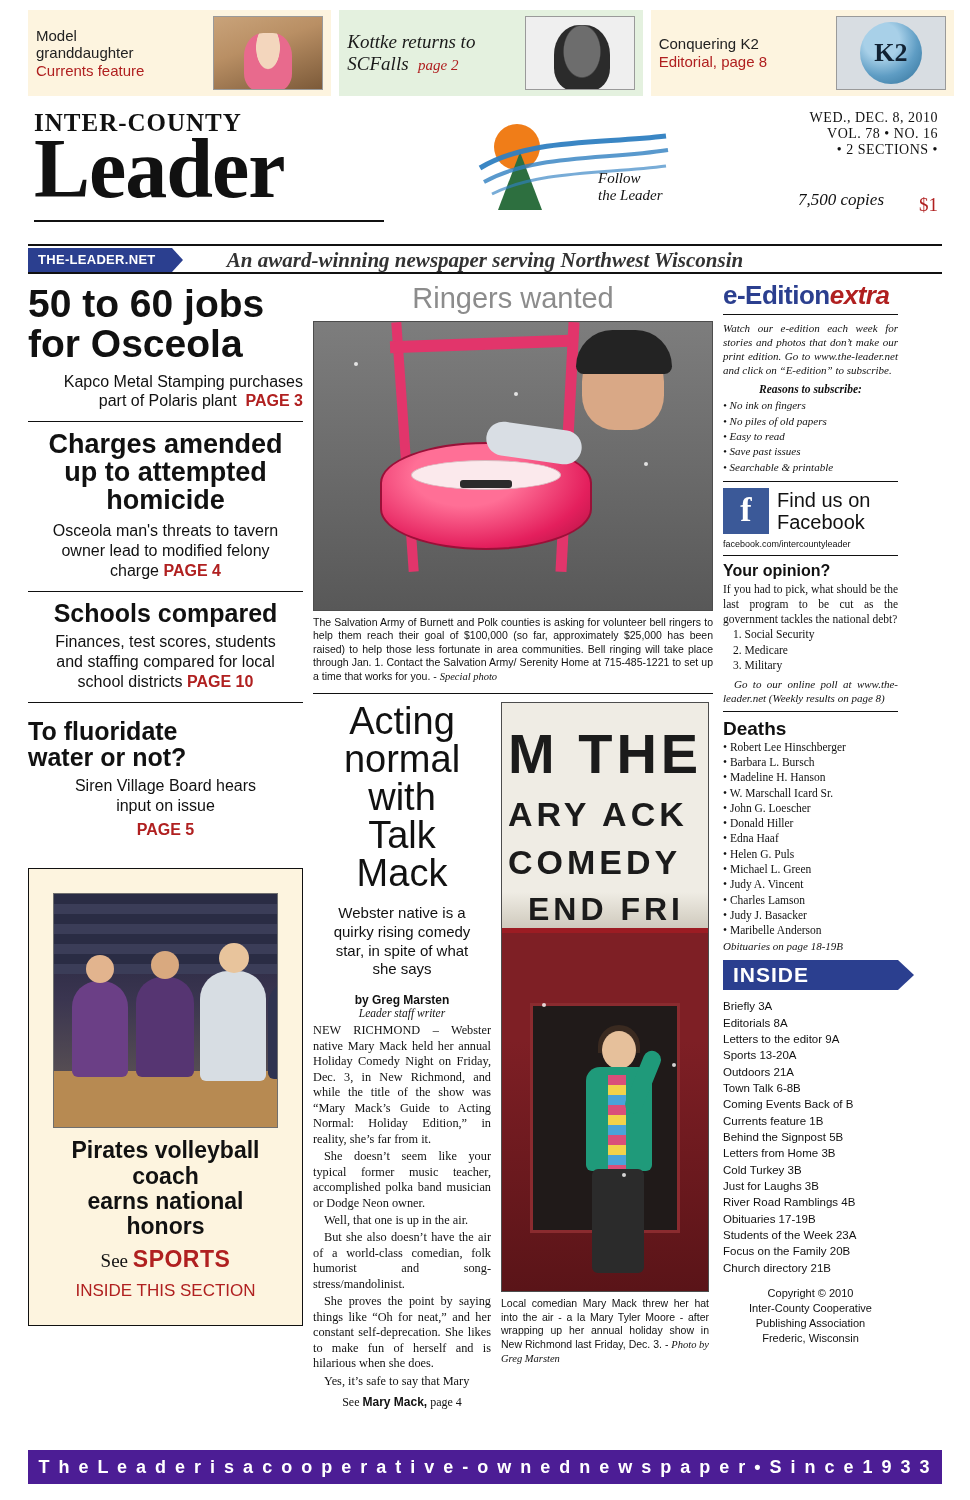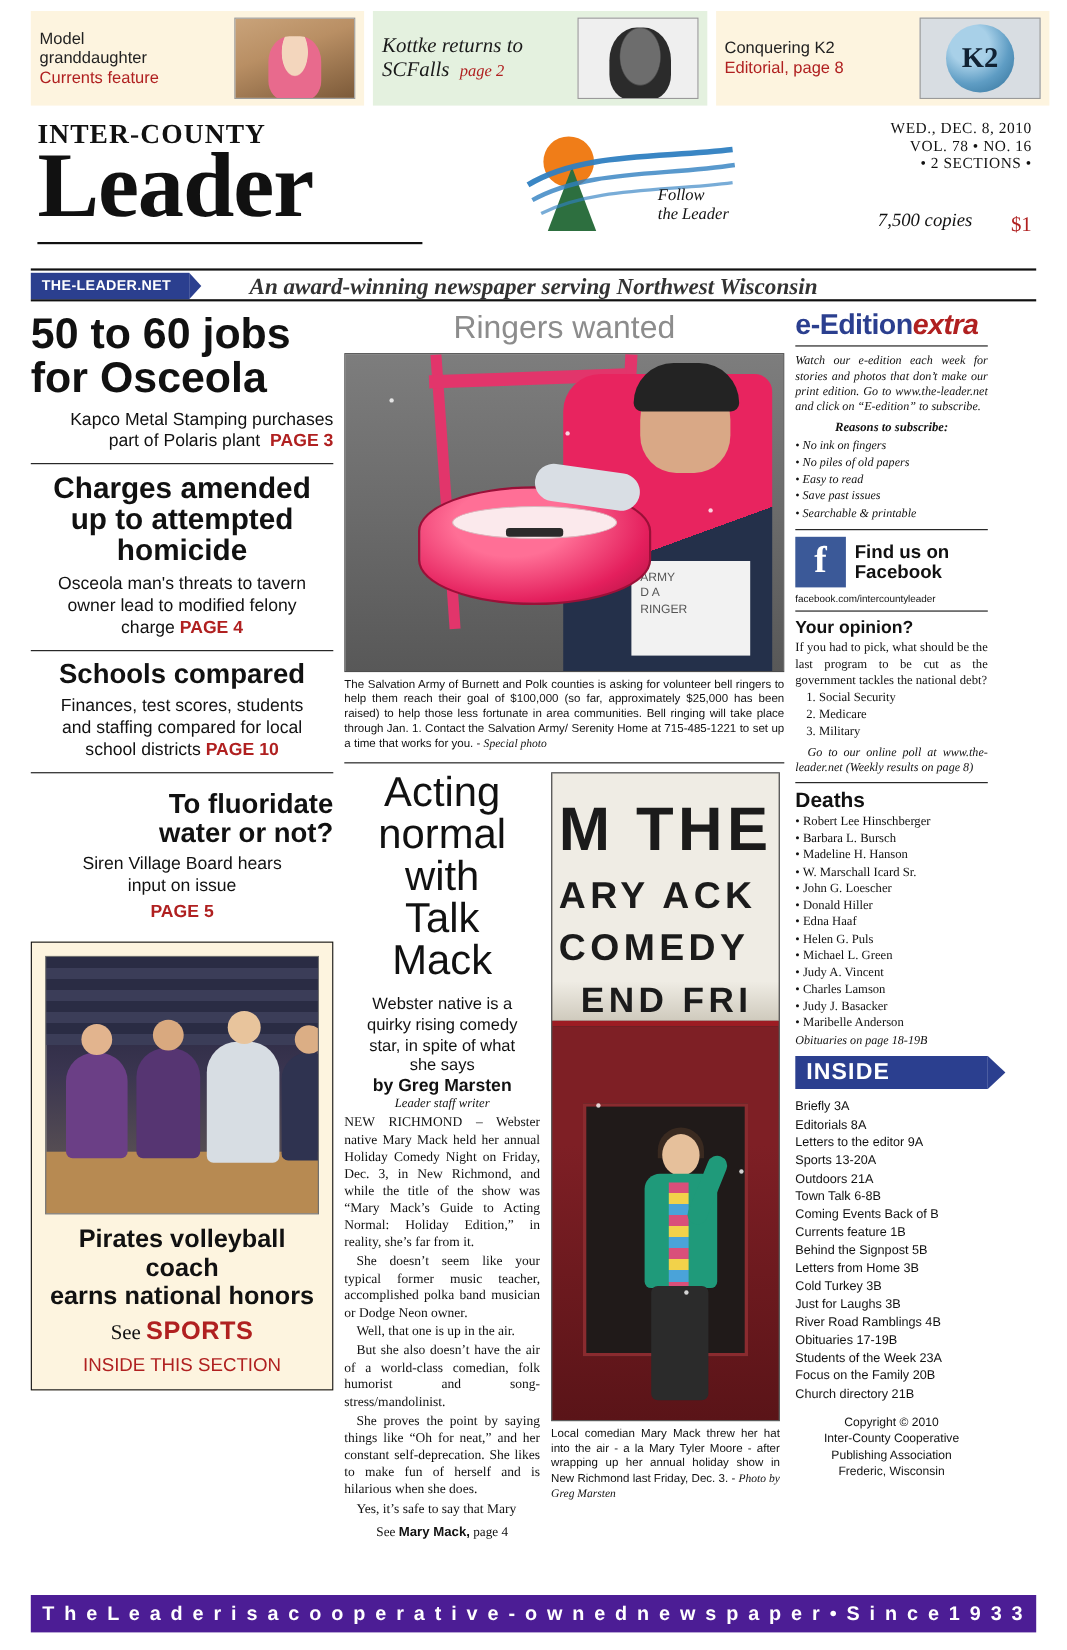--- a/index.html
+++ b/index.html
@@ -129,25 +129,25 @@
   .sub2 {
     font-family:"Liberation Sans", sans-serif; font-size:16px; line-height:1.25;
     text-align:center; color:#111; margin-top:6px;
   }
   .head3 {
     font-family:"Liberation Sans", sans-serif; font-weight:bold; font-size:25px;
     line-height:1.05; text-align:center; color:#111;
   }
   .head4 {
     font-family:"Liberation Sans", sans-serif; font-weight:bold; font-size:25px;
-    line-height:1.05; text-align:right; color:#111;margin-top:15px;
-  }
-
-  
-  .sports-box { margin-top:16px; border:1px solid #111; background:#fdf4df; padding:12px; }
+    line-height:1.05; text-align:left; color:#111;margin-top:15px;
+  }
+
+  
+  .sports-box { margin-top:28px; border:1px solid #111; background:#fdf4df; padding:24px; }
   .sports-photo {
     width:100%; height:235px; border:1px solid #6f6f6f; position:relative; overflow:hidden;
     background:linear-gradient(180deg,#1d1f35 0%,#3a3550 45%,#6a5f55 100%);
   }
   .sp-floor { position:absolute; left:0; right:0; bottom:0; height:56px; background:#b78a52; }
   .sp-bleach { position:absolute; left:0; right:0; top:0; height:80px; background:repeating-linear-gradient(180deg,#2a2c44 0 10px,#3b3d58 10px 20px); }
   .sp-p1 { position:absolute; left:18px; bottom:50px; width:56px; height:96px; background:#6b3f86; border-radius:26px 26px 6px 6px; }
   .sp-p1:before { content:""; position:absolute; left:14px; top:-26px; width:28px; height:28px; border-radius:50%; background:#e2b48e; }
   .sp-p2 { position:absolute; left:82px; bottom:50px; width:58px; height:100px; background:#563572; border-radius:26px 26px 6px 6px; }
   .sp-p2:before { content:""; position:absolute; left:15px; top:-26px; width:28px; height:28px; border-radius:50%; background:#d9a97f; }
@@ -207,21 +207,21 @@
   .mm-left { width:178px; }
   .mm-right { width:208px; }
   .mm-head {
     font-family:"Liberation Sans", sans-serif; font-size:38px; line-height:1.0;
     text-align:center; color:#111;
   }
   .mm-deck {
     font-family:"Liberation Sans", sans-serif; font-size:15px; line-height:1.25;
     text-align:center; color:#111; margin-top:12px;
   }
-  .byline { text-align:center; font-family:"Liberation Sans", sans-serif; font-weight:bold; font-size:16px; margin-top:0;}
+  .byline { text-align:center; font-family:"Liberation Sans", sans-serif; font-weight:bold; font-size:12px; margin-top:14px;}
   .bytitle { text-align:center; font-family:"Liberation Serif", serif; font-style:italic; font-size:11.5px; margin-bottom:4px;}
   .story { font-family:"Liberation Serif", serif; font-size:12.3px; line-height:1.26; text-align:justify; color:#111; }
   .story p { margin:0 0 2px 0; text-indent:11px; }
   .story p.first { text-indent:0; }
   .jumpline { text-align:center; font-family:"Liberation Serif", serif; font-size:12px; margin-top:6px; }
   .jumpline b { font-family:"Liberation Sans", sans-serif; }
 
   .mm-photo {
     width:100%; height:590px; border:1px solid #4d4d4d; position:relative; overflow:hidden;
     background:linear-gradient(180deg,#1d1a18 0%,#2a2522 40%,#3a3330 100%);
@@ -258,21 +258,21 @@
   .eedition-title .ex { color:#b02020; font-style:italic; }
   .rail-rule { border-top:1px solid #111; margin:6px 0; }
   .rail-italic { font-family:"Liberation Serif", serif; font-style:italic; font-size:11px; line-height:1.28; text-align:justify; }
   .rail-bold-c { font-family:"Liberation Serif", serif; font-weight:bold; font-style:italic; font-size:11.5px; text-align:center; margin:6px 0 3px 0; }
   .rail-list { font-family:"Liberation Serif", serif; font-style:italic; font-size:11px; line-height:1.4; }
   .fb-row { display:flex; align-items:center; gap:8px; margin-top:6px; }
   .fb-icon {
     width:46px; height:46px; background:#3b5998; color:#fff; font-family:"Liberation Serif", serif;
     font-weight:bold; font-size:34px; line-height:44px; text-align:center;
   }
-  .fb-text { font-family:"Liberation Sans", sans-serif; font-weight:bold; font-size:17px; line-height:1.1; color:#111; }
+  .fb-text { font-family:"Liberation Sans", sans-serif; font-weight:normal; font-size:20px; line-height:1.1; color:#111; }
   .fb-url { font-family:"Liberation Sans", sans-serif; font-size:9px; margin-top:5px; color:#111; }
   .rail-h {
     font-family:"Liberation Sans", sans-serif; font-weight:bold; font-size:16px; margin:4px 0 2px 0;
   }
   .opinion-body { font-family:"Liberation Serif", serif; font-size:11.5px; line-height:1.3; text-align:justify; }
   .opt { font-family:"Liberation Serif", serif; font-size:11.5px; line-height:1.35; padding-left:10px; }
   .deaths-h { font-family:"Liberation Sans", sans-serif; font-weight:bold; font-size:19px; margin-top:4px; }
   .deaths-list { font-family:"Liberation Serif", serif; font-size:11.5px; line-height:1.33; }
   .deaths-note { font-family:"Liberation Serif", serif; font-style:italic; font-size:11px; margin-top:2px;}
   .inside-banner {
@@ -439,23 +439,20 @@
       </div>
     </div>
 
     <div class="col-mid">
       <div class="ringers-title">Ringers wanted</div>
 
       <div class="photo-main">
         <div class="kettle-stand-l"></div>
         <div class="kettle-stand-r"></div>
         <div class="kettle-top"></div>
-        <div class="person">
-          <div class="apron">ARMY<br>D A<br>RINGER</div>
-        </div>
         <div class="person-head"></div>
         <div class="person-hat"></div>
         <div class="kettle">
           <div class="kettle-lid"></div>
           <div class="kettle-slot"></div>
         </div>
         <div class="person-arm"></div>
         <div class="snow" style="left:40px;top:40px"></div>
         <div class="snow" style="left:200px;top:70px"></div>
         <div class="snow" style="left:330px;top:140px"></div>

